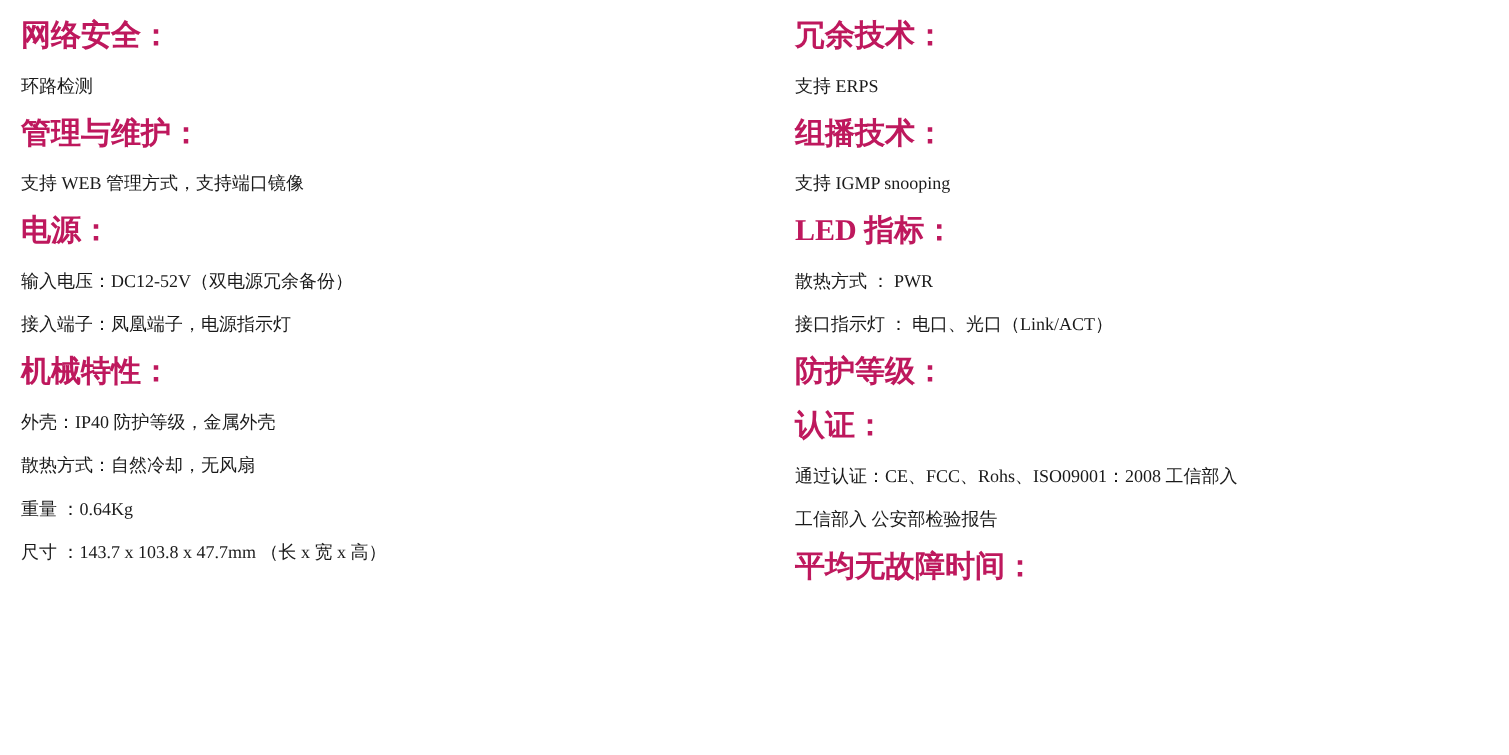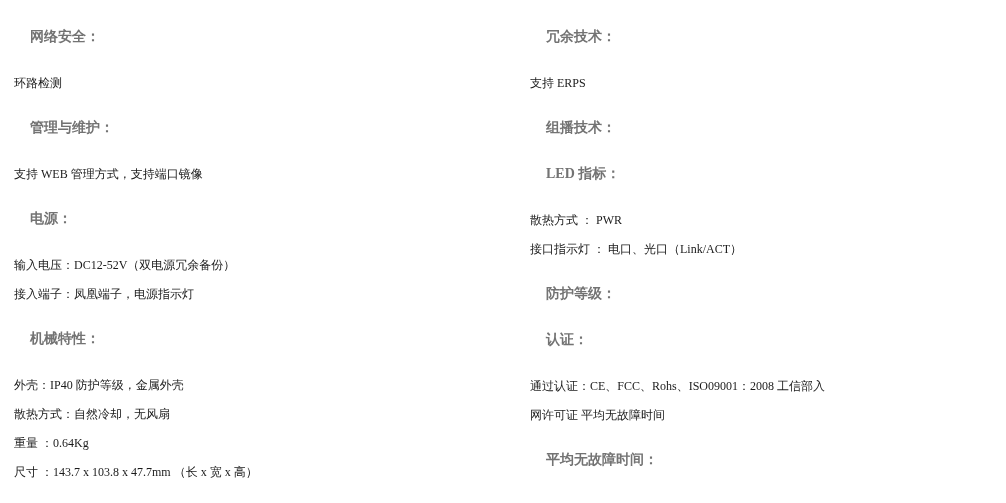--- a/index.html
+++ b/index.html
@@ -27,25 +27,25 @@
   }
   .col-left {
     left: 14px;
     width: 480px;
   }
   .col-right {
     left: 530px;
     width: 470px;
   }
   .heading {
-    font-size: 14px;
+    font-size: 20px;
     font-weight: bold;
-    color: #737373;
+    color: #be185d;
     line-height: 1;
-    margin: 16px;
+    margin: 0;
     padding: 16px 0 0 0;
     white-space: nowrap;
   }
   .heading.first {
     padding-top: 14px;
   }
   .para {
     font-size: 12px;
     color: #1a1a1a;
     line-height: 1;
@@ -75,27 +75,28 @@
     <div class="para">散热方式：自然冷却，无风扇</div>
     <div class="para">重量 ：0.64Kg</div>
     <div class="para">尺寸 ：143.7 x 103.8 x 47.7mm （长 x 宽 x 高）</div>
   </div>
 
   <div class="col col-right">
     <div class="heading first">冗余技术：</div>
     <div class="para">支持 ERPS</div>
 
     <div class="heading">组播技术：</div>
+    <div class="para">支持 IGMP  snooping</div>
 
     <div class="heading">LED 指标：</div>
     <div class="para">散热方式 ： PWR</div>
     <div class="para">接口指示灯 ： 电口、光口（Link/ACT）</div>
 
     <div class="heading">防护等级：</div>
 
     <div class="heading">认证：</div>
     <div class="para">通过认证：CE、FCC、Rohs、ISO09001：2008  工信部入</div>
-    <div class="para">网许可证  平均无故障时间</div>
+    <div class="para">工信部入  公安部检验报告</div>
 
     <div class="heading">平均无故障时间：</div>
   </div>
 
 </div>
 
 </body></html>

